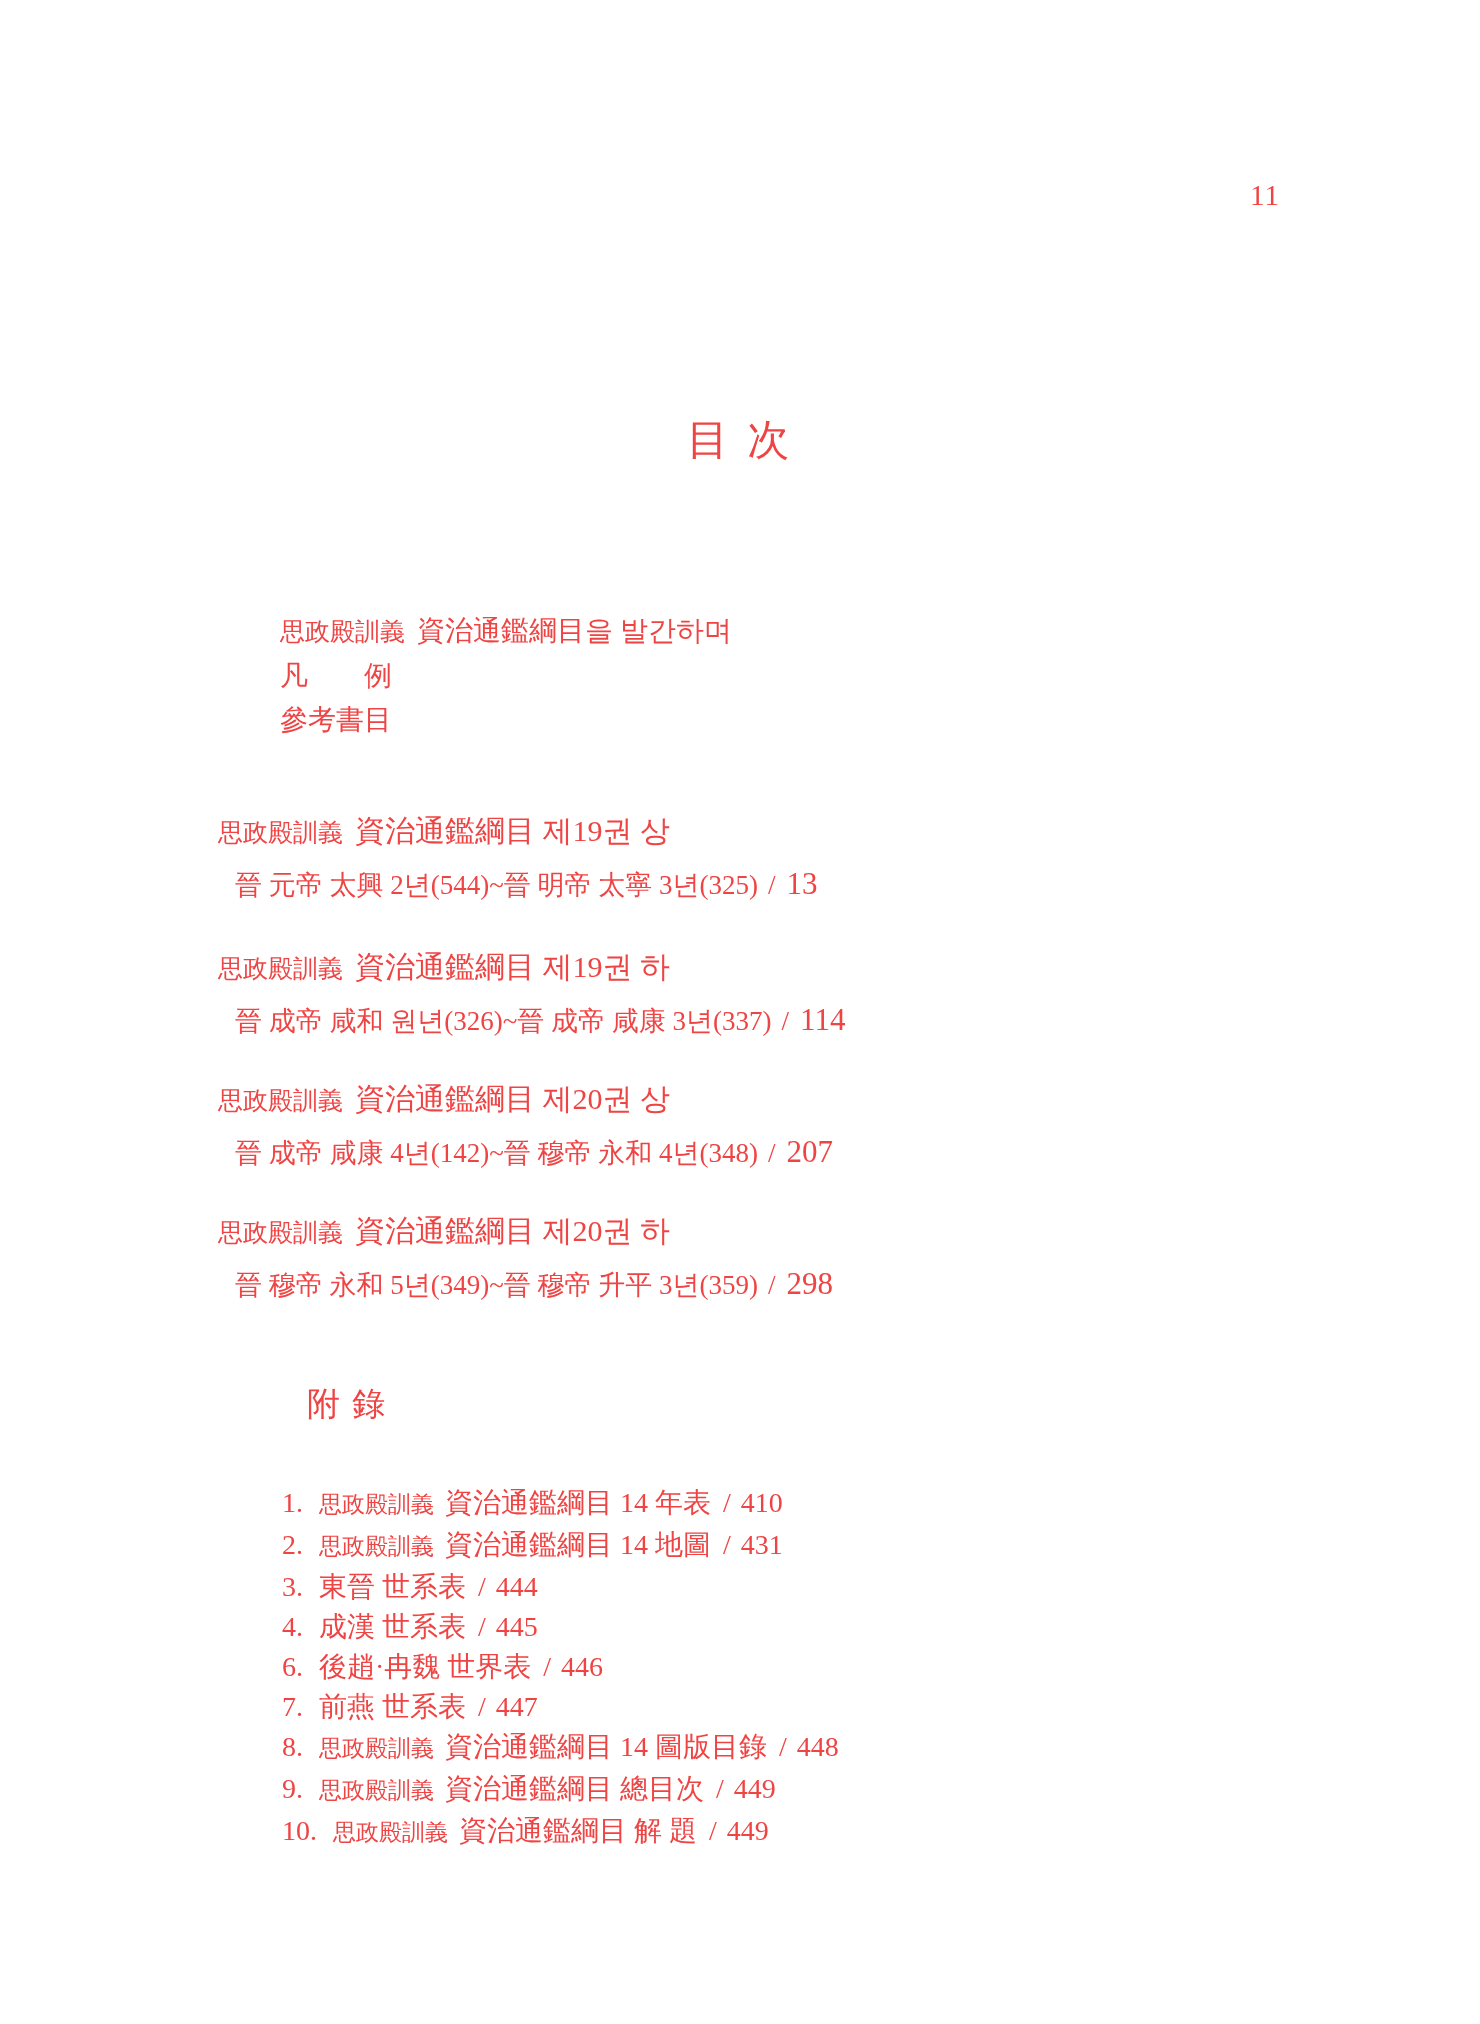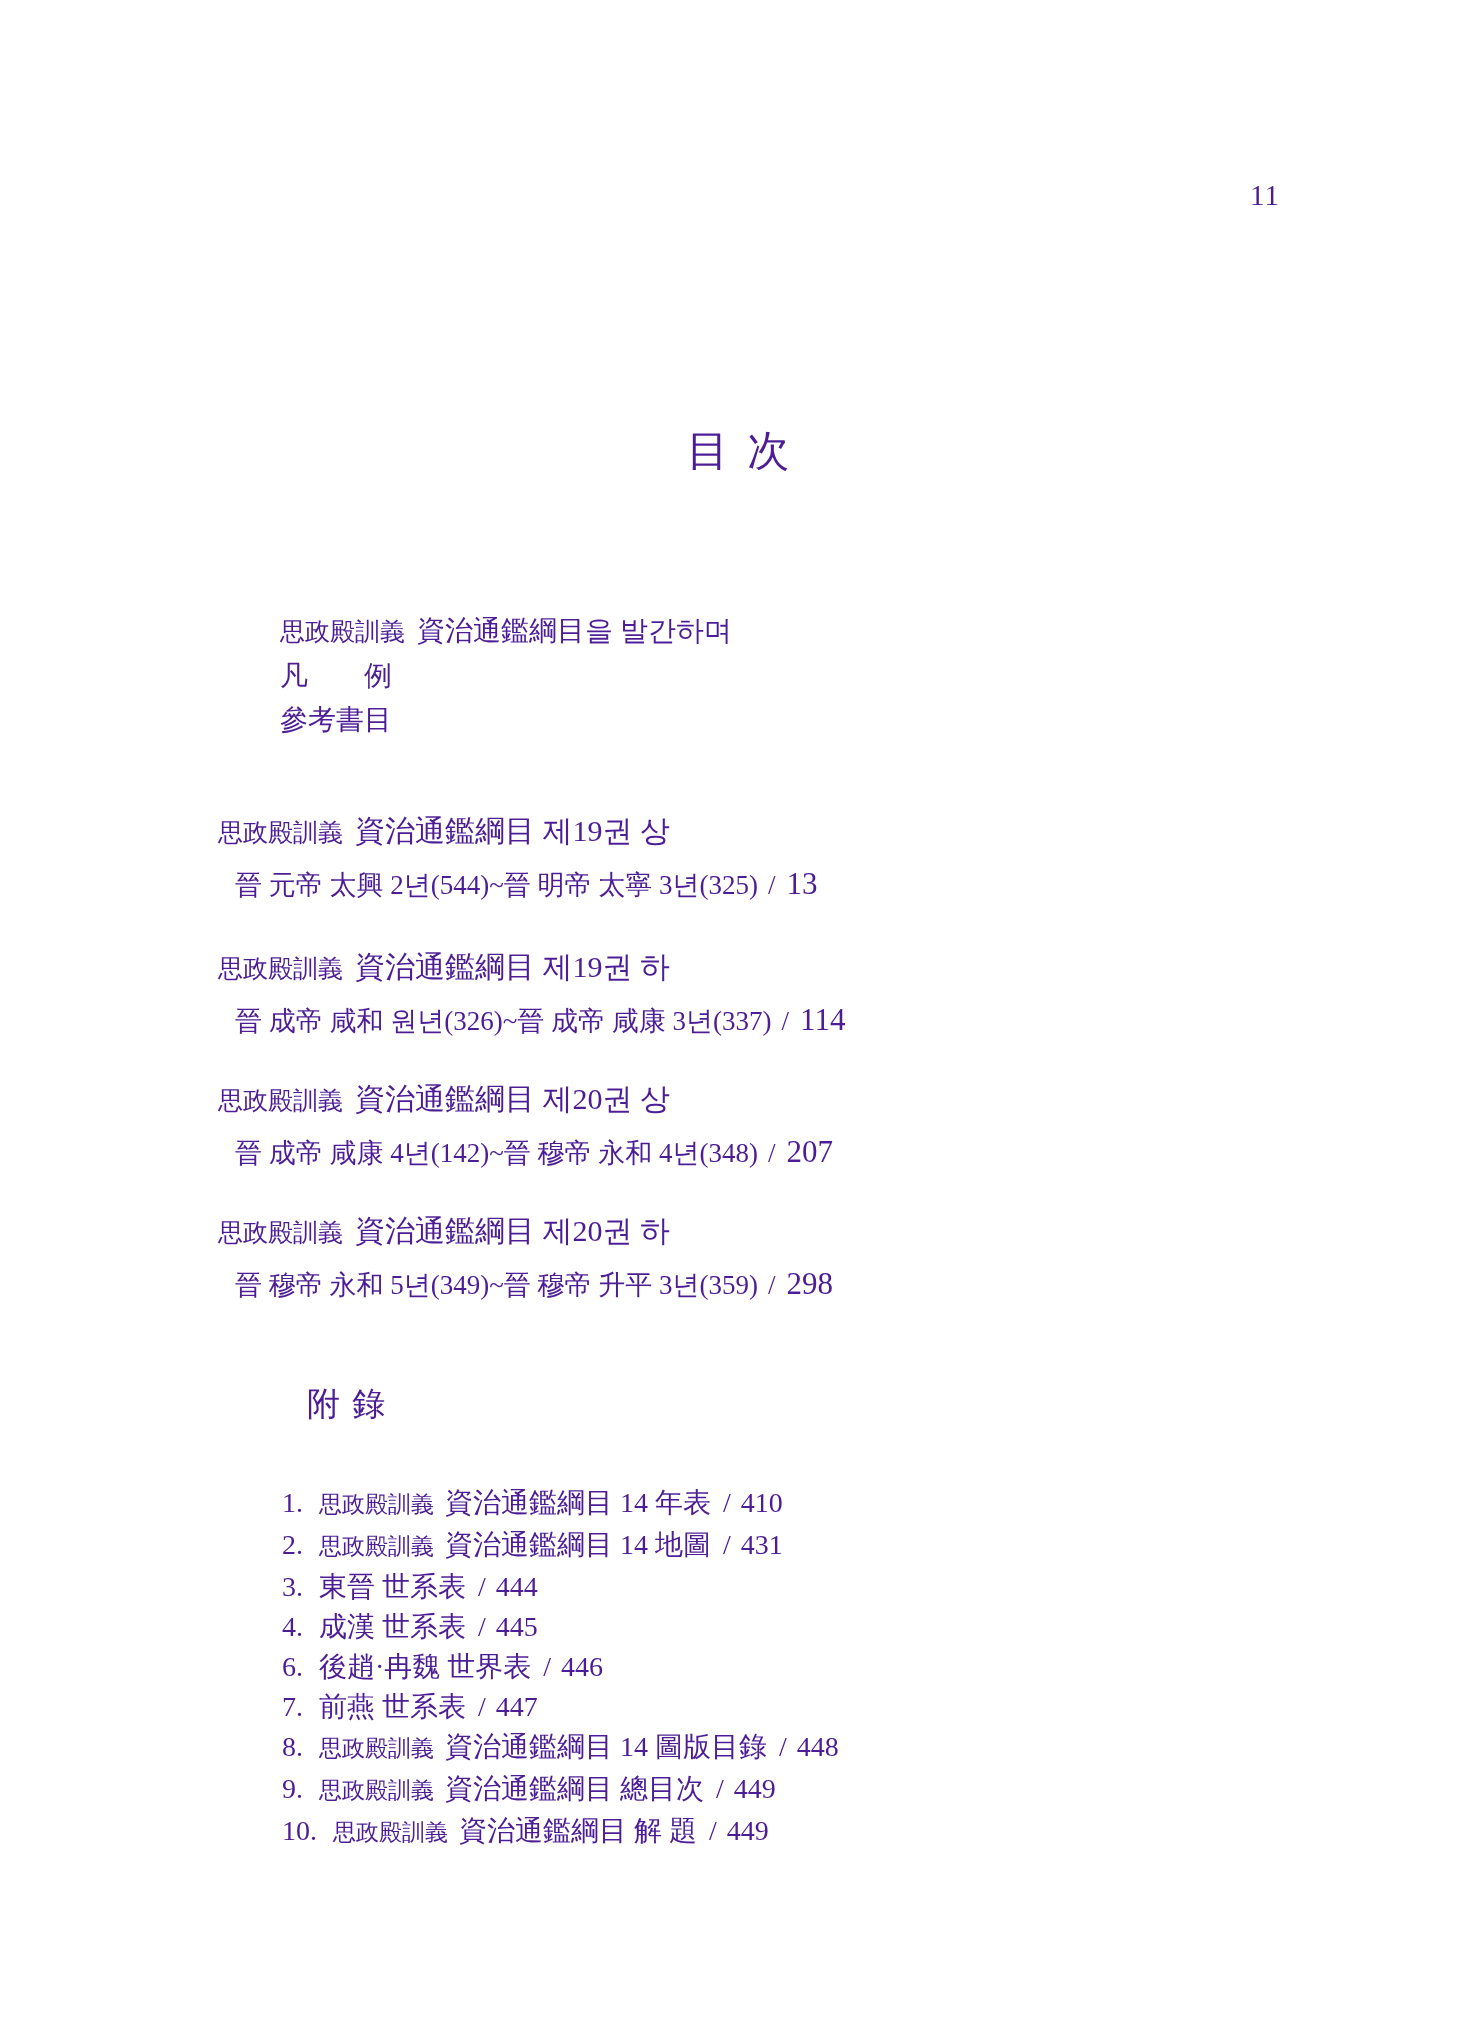--- a/index.html
+++ b/index.html
@@ -5,39 +5,39 @@
   html, body {
     margin: 0;
     padding: 0;
     background: #ffffff;
   }
   .page {
     position: relative;
     width: 1480px;
     height: 2024px;
     background: #ffffff;
-    color: #4c1d95;
+    color: #ef4444;
     font-family: "Liberation Serif", "DejaVu Serif", serif;
     overflow: hidden;
     text-decoration: underline;
   }
 
   .page-number {
     position: absolute;
     left: 1250px;
     top: 181px;
     font-size: 29px;
     line-height: 1;
     letter-spacing: 1px;
   }
 
   .doc-title {
     position: absolute;
     left: 0;
-    top: 428px;
+    top: 417px;
     width: 100%;
     text-align: center;
     font-size: 42px;
     line-height: 1.1;
     letter-spacing: 4px;
     font-weight: 400;
   }
 
   .intro {
     position: absolute;

